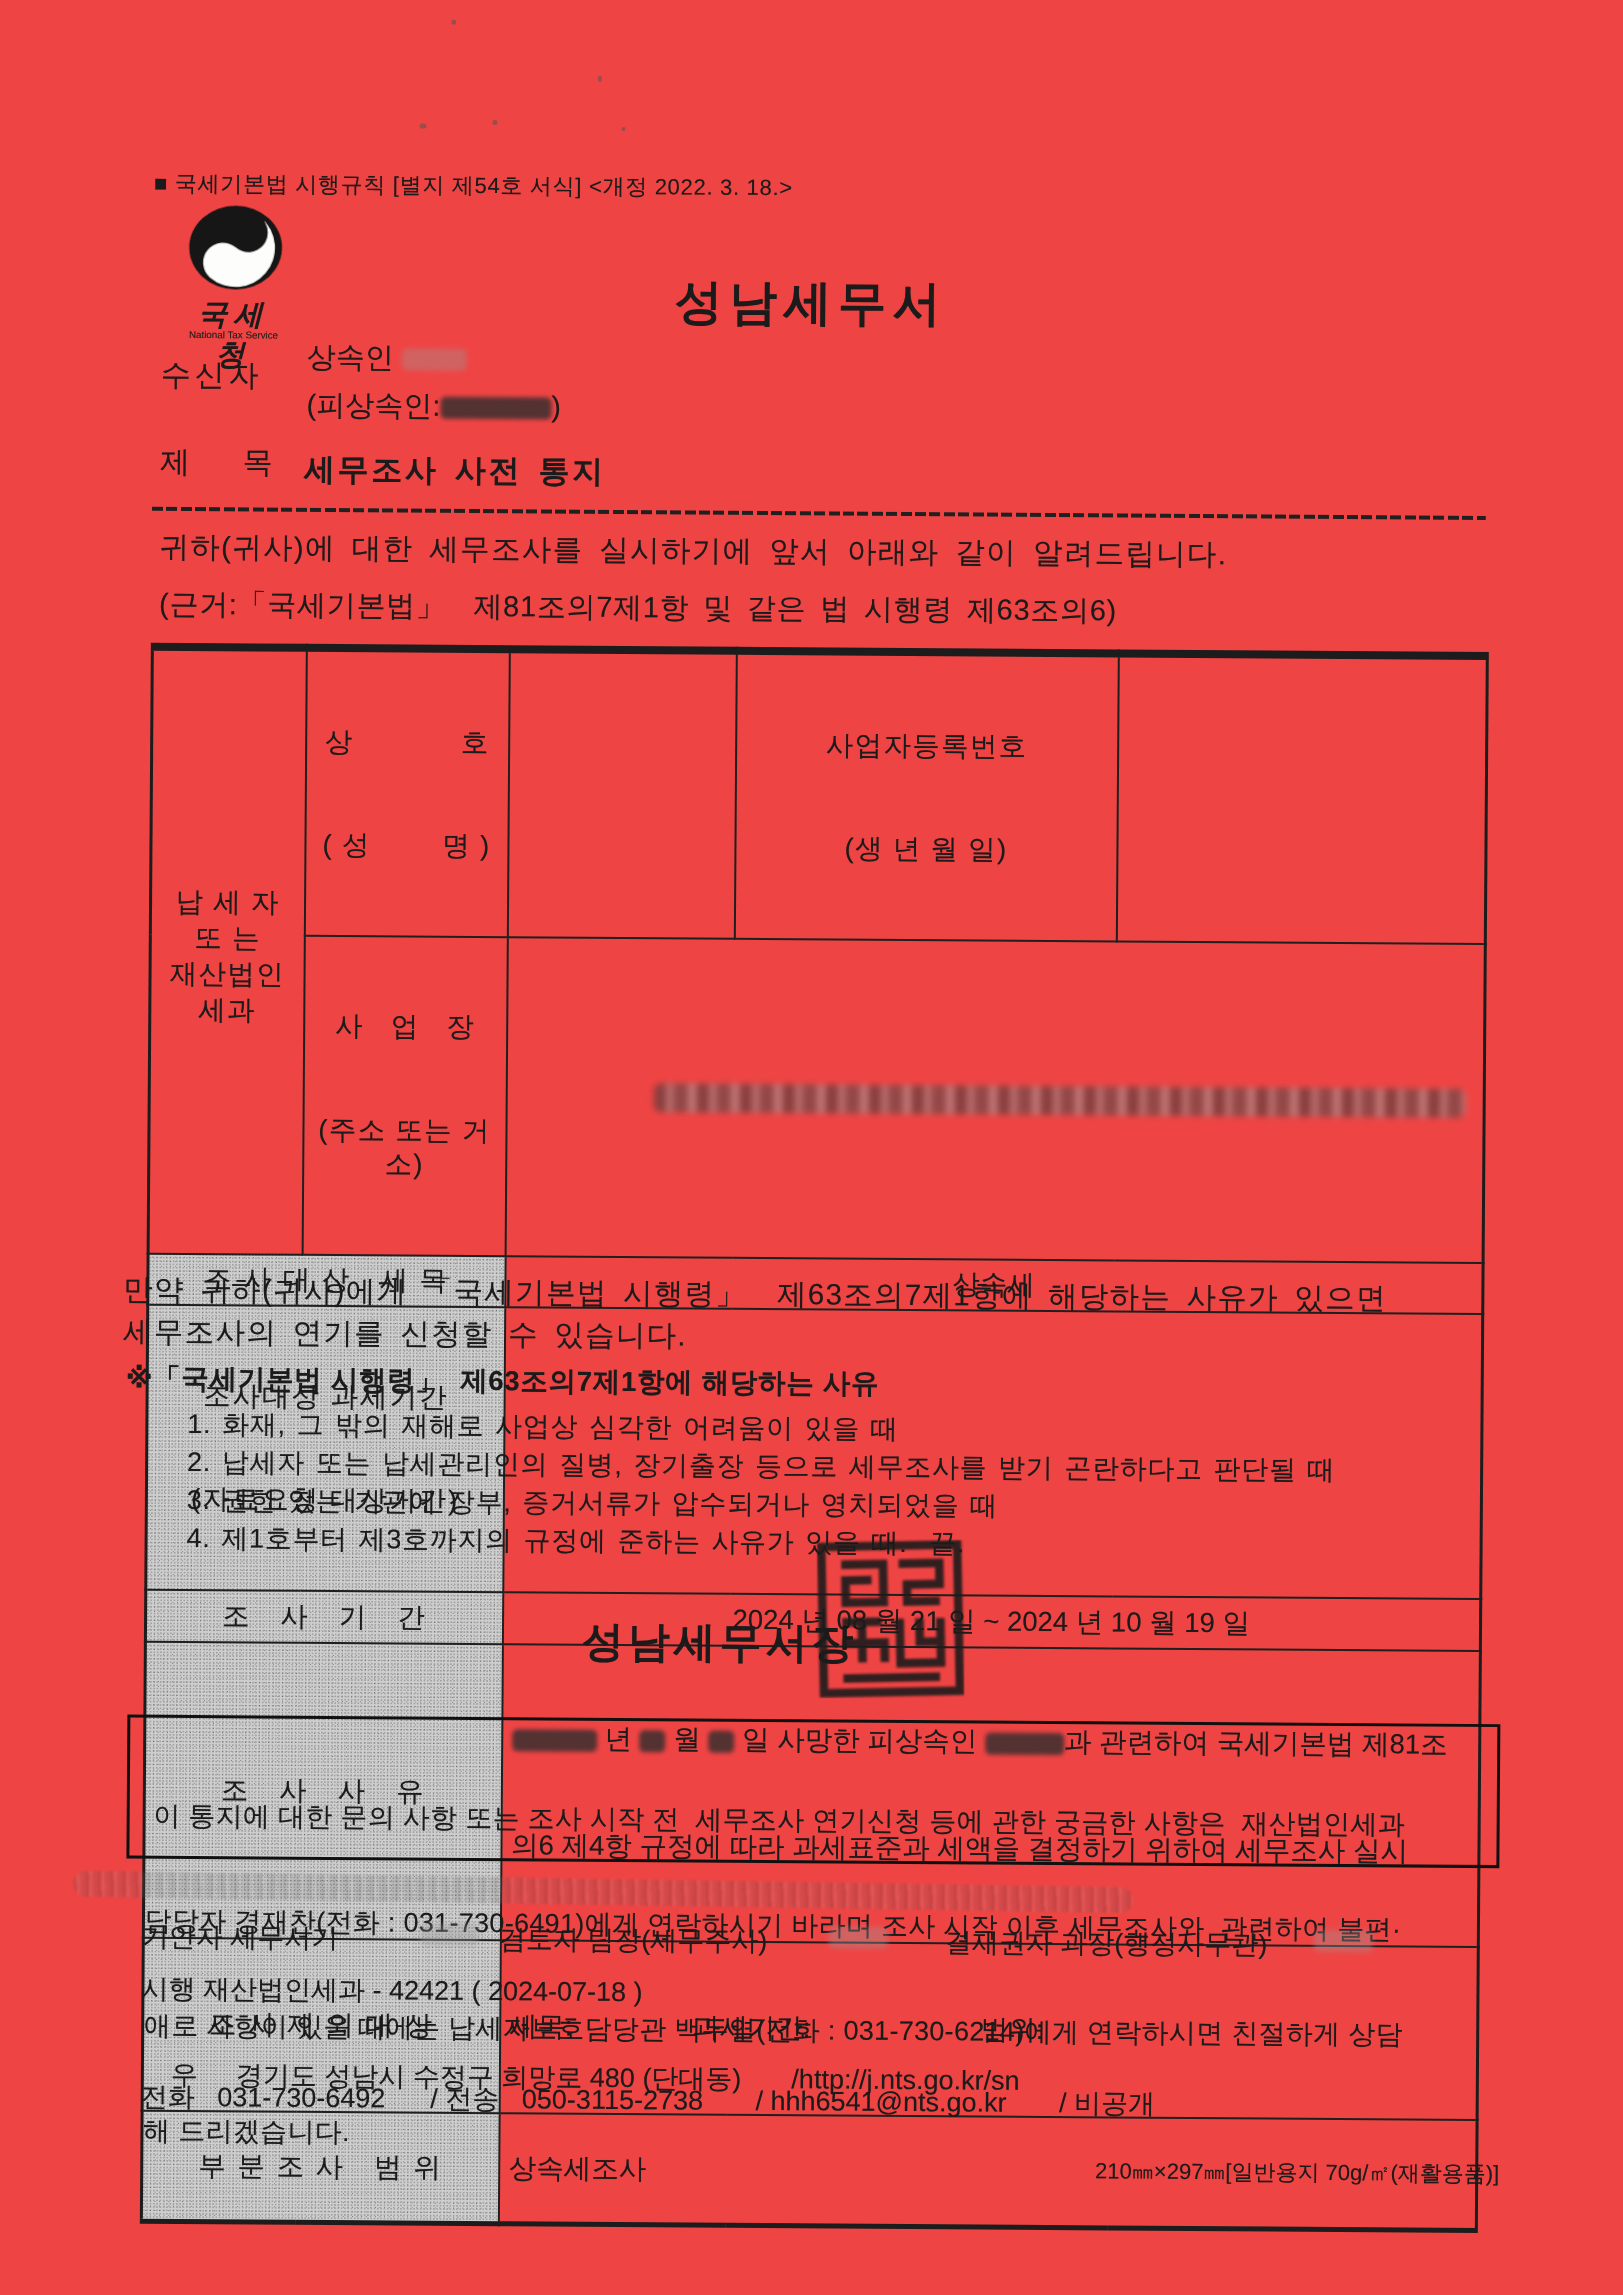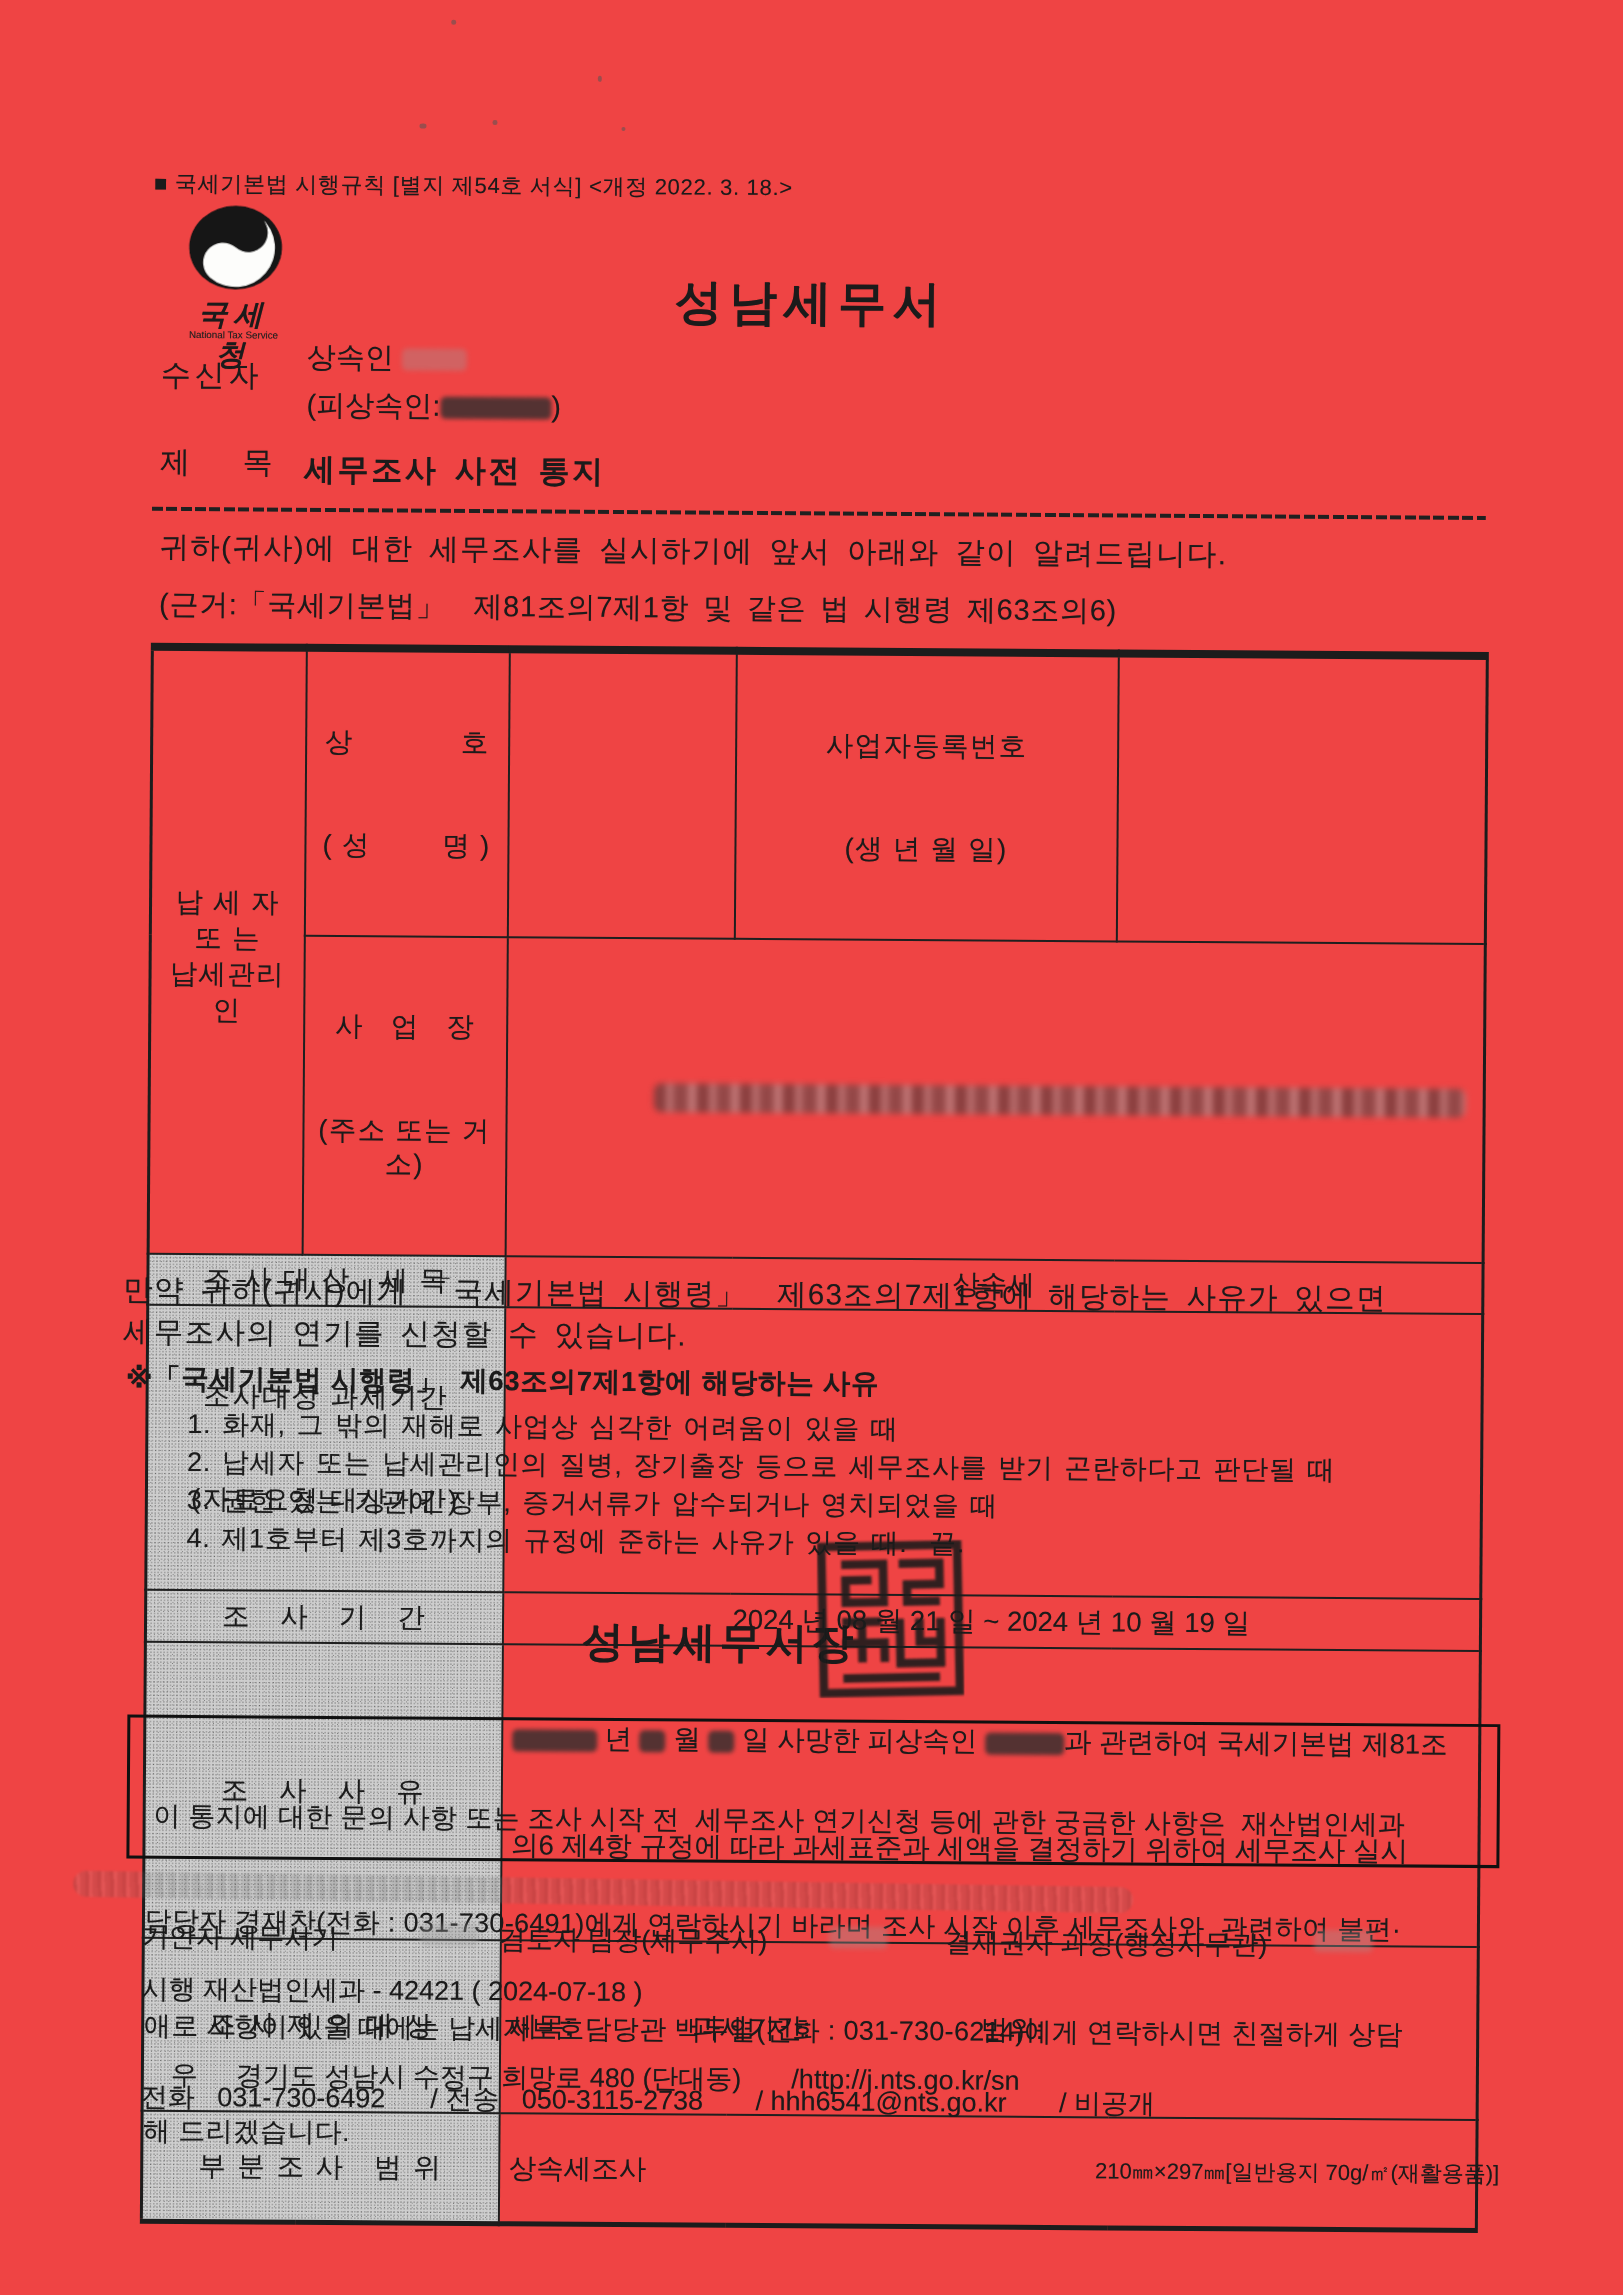--- a/index.html
+++ b/index.html
@@ -125,21 +125,21 @@
           <col style="width:227px">
       <col style="width:382px">
           <col style="width:369px">
     </colgroup>
     <tbody>
           <tr class="r1">
       <td rowspan="2" class="lblw">
         <div class="stack">
           <div>납 세 자</div>
           <div>또 는</div>
-          <div>납세관리인</div>
+          <div>재산법인세과</div>
         </div>
       </td>
       <td class="lblw two">
         <div>상            호</div>
         <div>( 성        명 )</div>
       </td>
       <td class="valc"></td>
       <td class="lblw two">
         <div>사업자등록번호</div>
         <div>(생 년 월 일)</div>

